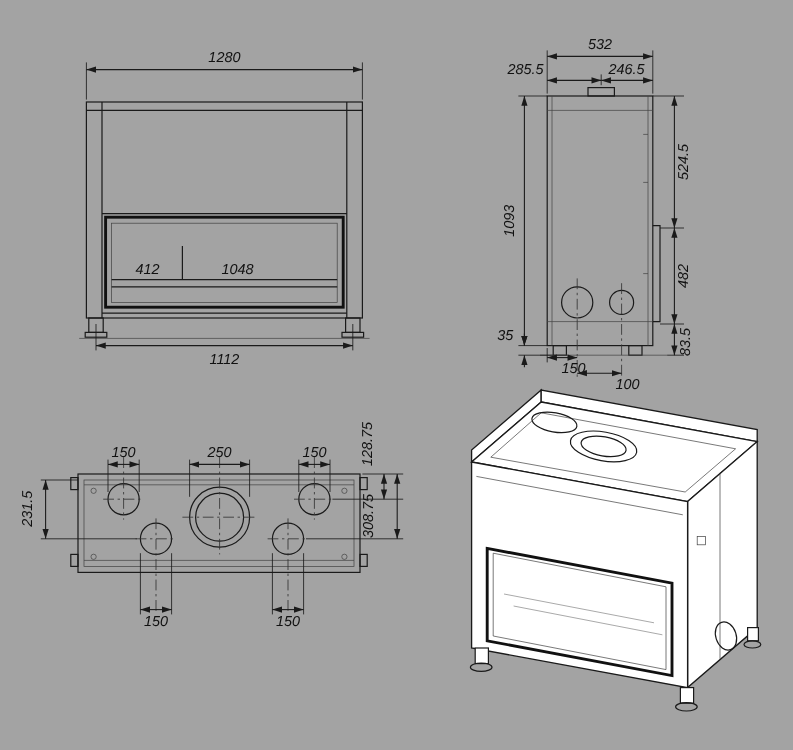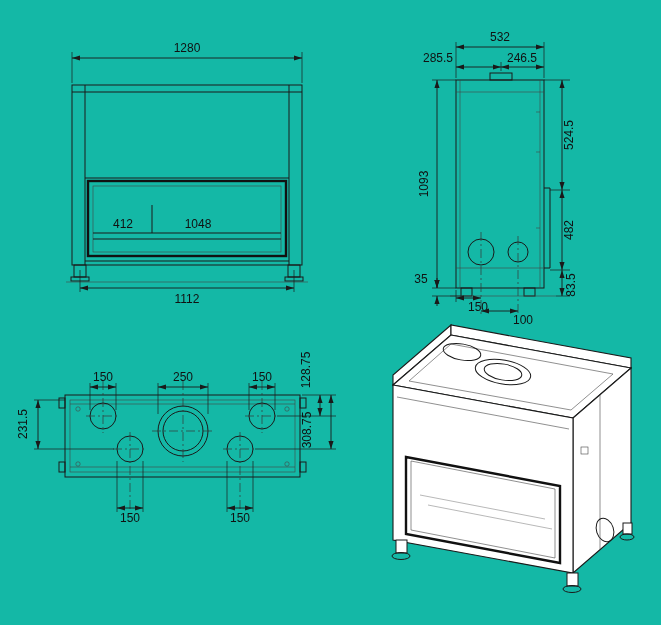--- a/index.html
+++ b/index.html
@@ -1,16 +1,16 @@
 <!DOCTYPE html>
 <html><head>
 <meta charset="utf-8">
 <style>
   html,body{margin:0;padding:0;background:#ffffff;}
-  .page{position:relative;width:661px;height:625px;background:#14b8a6;overflow:hidden;}
+  .page{position:relative;width:661px;height:625px;background:#a3a3a3;overflow:hidden;font-style:italic;}
   svg{display:block;}
   svg text{font-family:"Liberation Sans",sans-serif;font-size:12px;fill:#111;}
   .ln{stroke:#1a1a1a;stroke-width:1;fill:none;}
   .lnthick{stroke:#111;stroke-width:2.4;fill:none;}
   .thin{stroke:#444;stroke-width:0.6;fill:none;}
   .ghost{stroke:#999;stroke-width:0.7;fill:none;}
   .dim{stroke:#1a1a1a;stroke-width:0.9;fill:none;}
   .ext{stroke:#1a1a1a;stroke-width:0.7;fill:none;}
   .cl{stroke:#333;stroke-width:0.7;fill:none;stroke-dasharray:9 3 2 3;}
   .face{fill:#ffffff;stroke:#1a1a1a;stroke-width:1.1;}

